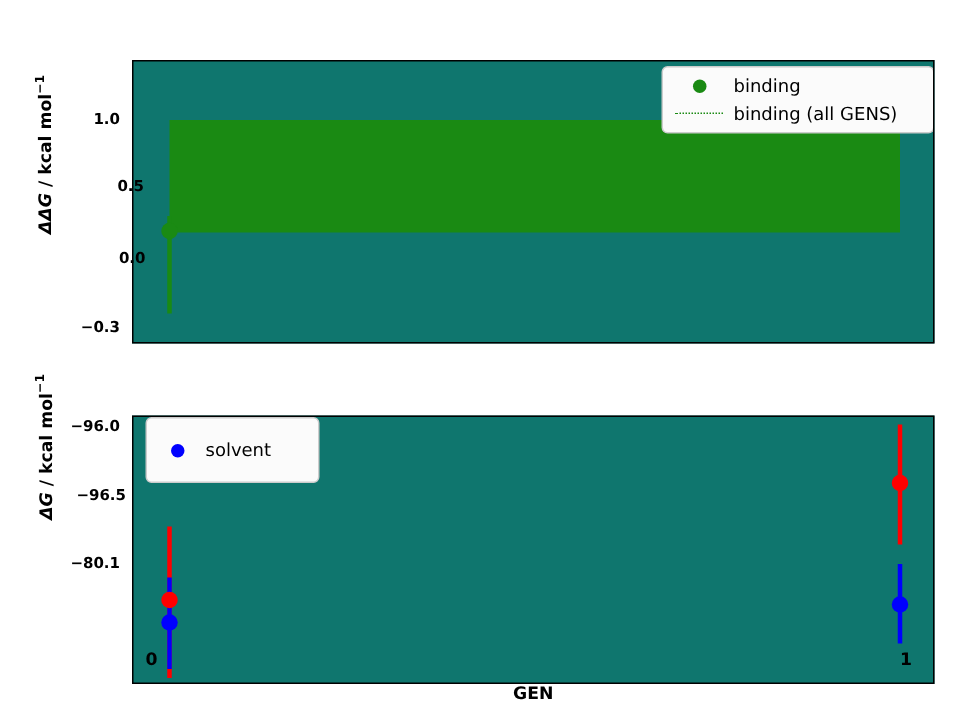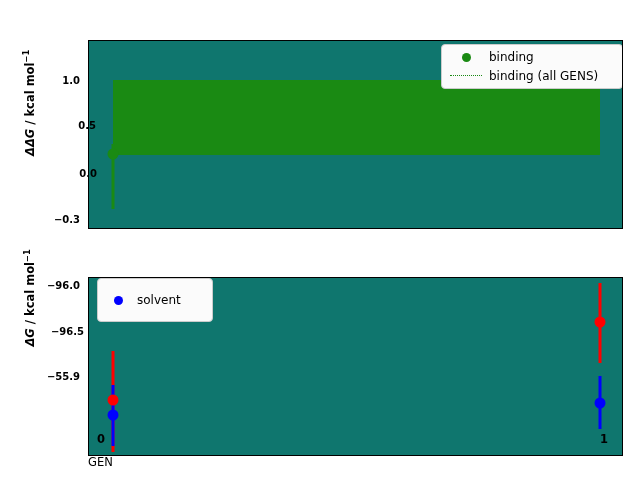--- a/index.html
+++ b/index.html
@@ -66,23 +66,23 @@
     transform:rotate(-90deg);
     text-align:center;
   }
   #ylabel-top{left:-41px;top:95px;width:140px;}
   #ylabel-bottom{left:-33px;top:290px;width:125px;}
 
   .xlabel{
     position:absolute;
     left:88px;width:535px;
     top:455px;
-    text-align:left;
+    text-align:center;
     font-size:11.5px;
-    font-weight:normal;
+    font-weight:bold;
     color:#000;
   }
 
   
   .bandfill{position:absolute;background:#1a8a13;}
   .errbar{position:absolute;width:3px;}
   .marker{
     position:absolute;
     width:11px;height:11px;
     border-radius:50%;
@@ -201,21 +201,21 @@
         <span class="legend-handle">
           <span class="legend-dot" style="background:#0000ff"></span>
         </span>
         <span class="legend-label">solvent</span>
       </div>
     </div>
   </div>
 
   <div class="yticklabel" style="left:20px;top:285px;width:60px">−96.0</div>
   <div class="yticklabel" style="left:24px;top:331px;width:60px">−96.5</div>
-  <div class="yticklabel" style="left:20px;top:376px;width:60px">−55.9</div>
+  <div class="yticklabel" style="left:20px;top:376px;width:60px">−80.1</div>
 
   <div class="ylabel" id="ylabel-bottom"><span class="mathit">ΔG</span><span> / kcal mol</span><sup>−1</sup></div>
 
   <div class="xticklabel" style="left:101px;top:432px">0</div>
   <div class="xticklabel" style="left:604px;top:432px">1</div>
 
   <div class="xlabel">GEN</div>
 </div>
 
 </body></html>

